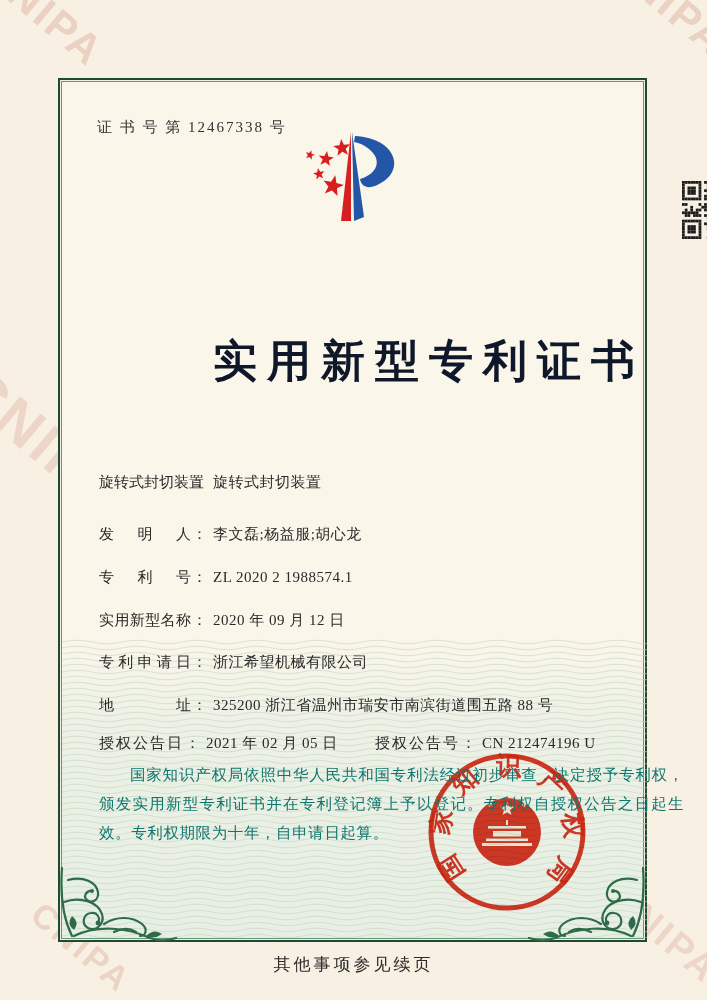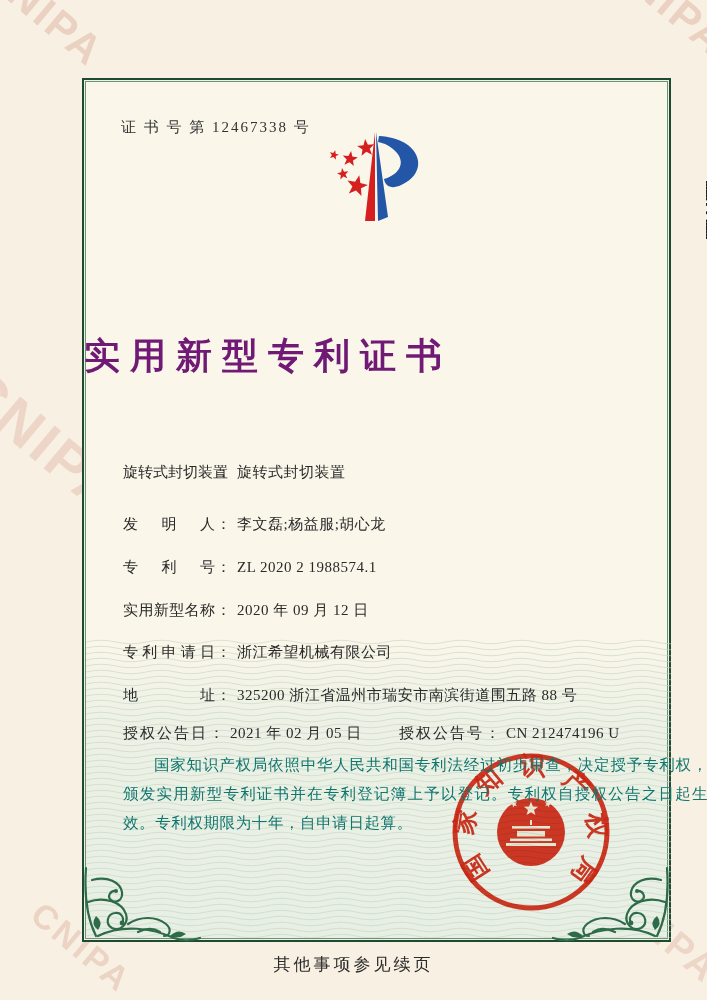--- a/index.html
+++ b/index.html
@@ -3,29 +3,29 @@
 <meta charset="utf-8">
 <style>
   html,body{margin:0;padding:0;}
   body{width:707px;height:1000px;background:#f8f0e2;position:relative;overflow:hidden;
        font-family:"Liberation Serif","DejaVu Serif",serif;}
   .page{position:absolute;inset:0;}
   .wm{position:absolute;font-family:"Liberation Sans","DejaVu Sans",sans-serif;font-weight:bold;
       color:#d9a796;transform:rotate(40deg);letter-spacing:3px;pointer-events:none;user-select:none;}
   .frame{position:absolute;left:58px;top:78px;width:589px;height:864px;box-sizing:border-box;
          background:#fbf6ea;border:2px solid #1e4a32;
-         box-shadow:inset 0 0 0 1px #f2efe2, inset 0 0 0 2px #67957a;margin-left:24px;}
+         box-shadow:inset 0 0 0 1px #f2efe2, inset 0 0 0 2px #67957a;}
   .waves{position:absolute;left:2px;right:2px;bottom:2px;height:300px;
          background:linear-gradient(180deg, rgba(232,239,228,0) 0%, rgba(232,239,228,.75) 30%, rgba(230,238,227,.95) 100%);}
   .waves svg{position:absolute;inset:0;}
   .certno{position:absolute;left:37px;top:38px;font-size:15px;color:#333;letter-spacing:2px;}
   .logo{position:absolute;left:240px;top:30px;width:110px;height:95px;}
   .qr{position:absolute;left:508px;top:45px;width:58px;height:58px;}
-  .title{position:absolute;left:0;top:134px;width:100%;text-align:left;font-size:36px;
-         font-weight:bold;color:#701a75;letter-spacing:10px;}
+  .title{position:absolute;left:0;top:134px;width:100%;text-align:right;font-size:44px;
+         font-weight:bold;color:#0f172a;letter-spacing:10px;}
   .fields{position:absolute;left:39px;right:36px;top:0;font-size:15px;color:#2a2a2a;}
   .frow{position:absolute;left:0;white-space:nowrap;}
   .flabel{display:inline-block;width:92px;text-align:justify;text-align-last:justify;
           -moz-text-align-last:justify;vertical-align:top;}
   .fcolon{display:inline-block;margin:0 6px 0 1px;}
   .fvalue{letter-spacing:.5px;}
   .grant-right{position:absolute;left:276px;top:0;white-space:nowrap;font-family:Liberation Serif, serif;}
   .glabel{display:inline-block;letter-spacing:2px;}
   .paras{position:absolute;left:39px;right:40px;top:503px;font-size:15.5px;line-height:29px;
          color:#0f766e;text-align:justify;letter-spacing:.6px;}

